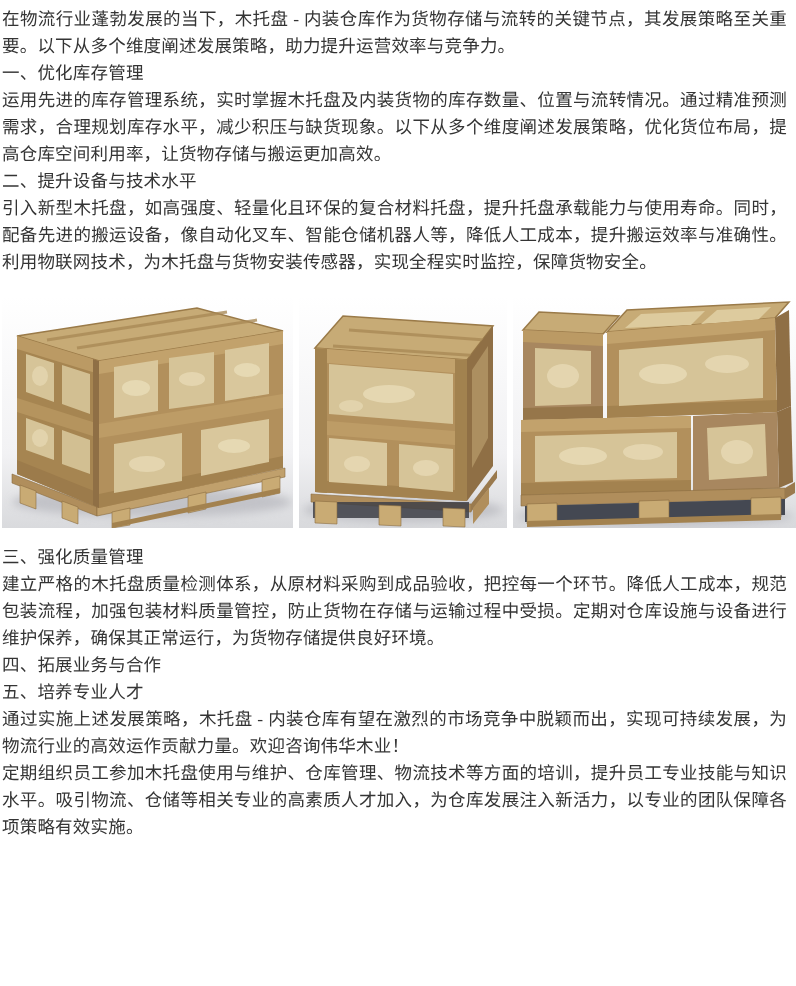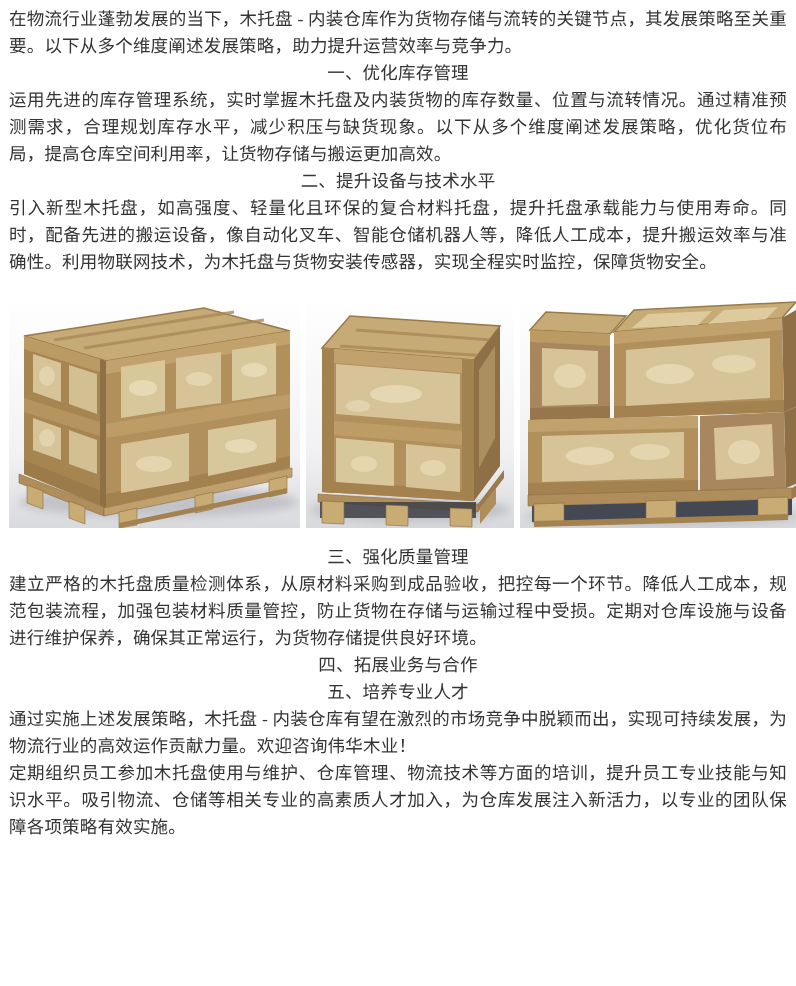--- a/index.html
+++ b/index.html
@@ -8,34 +8,34 @@
     background: #ffffff;
   }
   body {
     width: 796px;
     font-family: "Liberation Serif", "DejaVu Serif", serif;
   }
   .page {
     box-sizing: border-box;
     width: 796px;
     min-height: 986px;
-    padding: 6px 9px 10px 9px;
+    padding: 6px 9px 10px 2px;
     background: #ffffff;
   }
   .para, .heading {
     margin: 0;
     font-size: 17.5px;
     line-height: 27px;
     font-weight: normal;
     color: #343434;
     text-align: justify;
     letter-spacing: 0.2px;
   }
   .heading {
-    text-align: center;
+    text-align: left;
   }
   .photos {
     display: flex;
     gap: 6px;
     margin: 20px 0 16px 0;
     align-items: flex-start;
   }
   .photo {
     display: block;
     flex: 0 0 auto;

